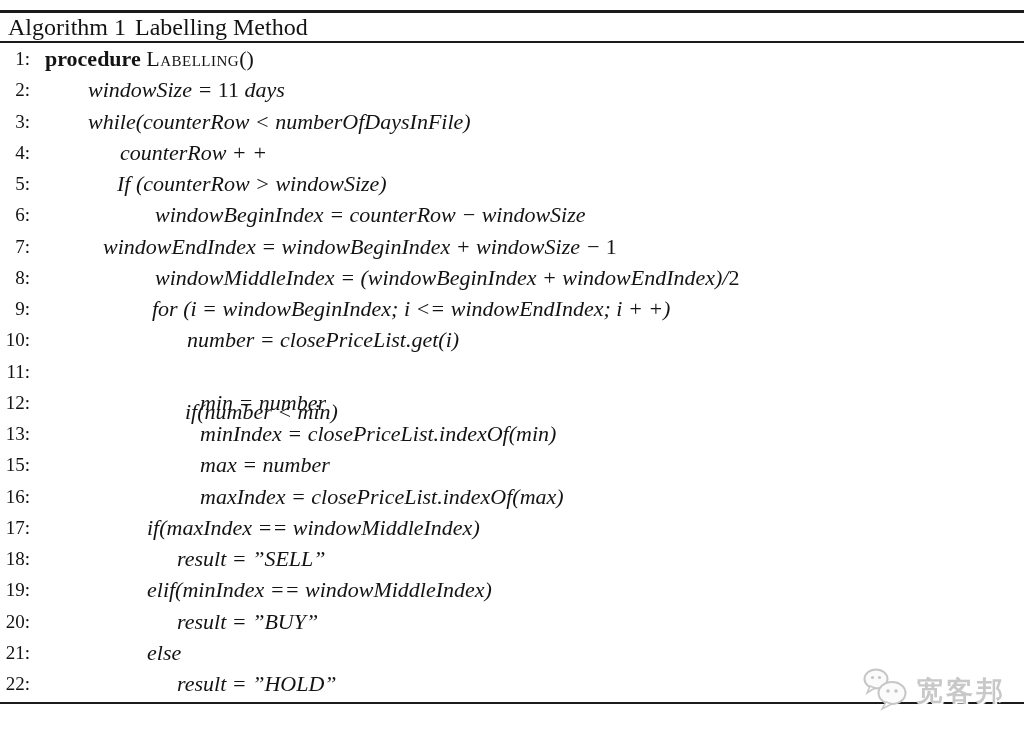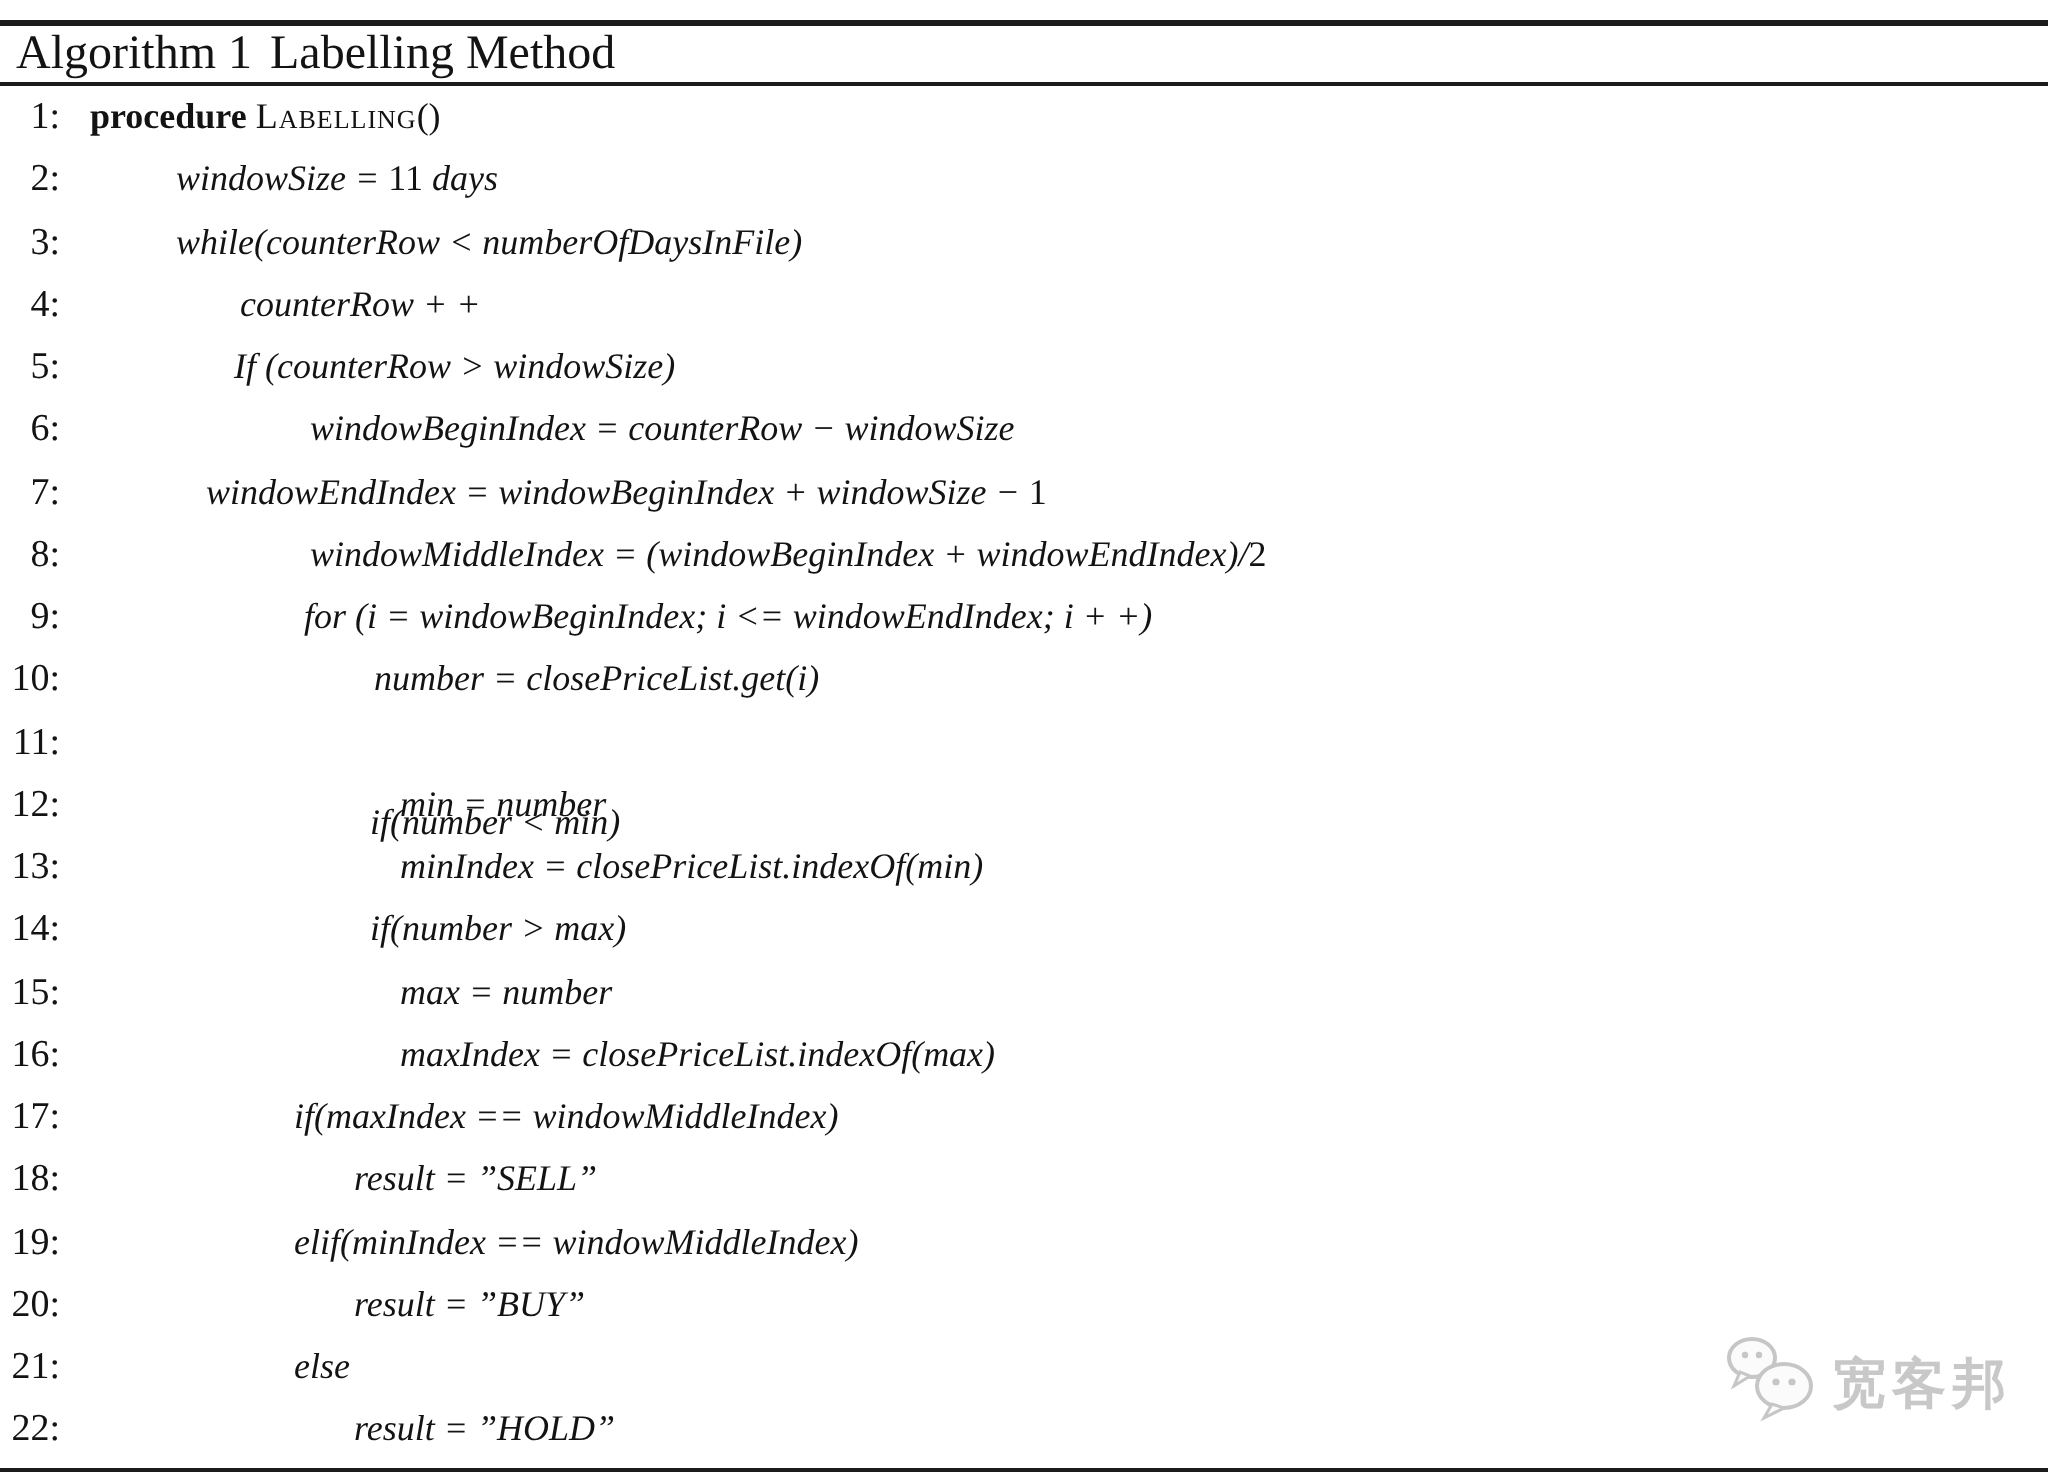--- a/index.html
+++ b/index.html
@@ -44,21 +44,21 @@
     position: absolute;
     left: 0;
     top: 0;
     width: 30px;
     text-align: right;
     font-size: 19px;
     line-height: 31.25px;
   }
   .line-content {
     display: inline-block;
-    font-size: 18px;
+    font-size: 22px;
   }
   .seg-math      { font-style: italic; }
   .seg-plain     { font-style: normal; }
   .seg-keyword   { font-style: normal; font-weight: bold; }
   .seg-smallcaps { font-style: normal; font-variant: small-caps; letter-spacing: 0.5px; }
 
   .watermark {
     position: absolute;
     left: 862px;
     top: 666px;
@@ -96,21 +96,20 @@
       <div class="code-line"><span class="line-num">4:</span><span class="line-content" style="margin-left: 120px;"><span class="seg-math">counterRow + +</span></span></div>
       <div class="code-line"><span class="line-num">5:</span><span class="line-content" style="margin-left: 117px;"><span class="seg-math">If (counterRow &gt; windowSize)</span></span></div>
       <div class="code-line"><span class="line-num">6:</span><span class="line-content" style="margin-left: 155px;"><span class="seg-math">windowBeginIndex = counterRow − windowSize</span></span></div>
       <div class="code-line"><span class="line-num">7:</span><span class="line-content" style="margin-left: 103px;"><span class="seg-math">windowEndIndex = windowBeginIndex + windowSize − </span><span class="seg-plain">1</span></span></div>
       <div class="code-line"><span class="line-num">8:</span><span class="line-content" style="margin-left: 155px;"><span class="seg-math">windowMiddleIndex = (windowBeginIndex + windowEndIndex)/</span><span class="seg-plain">2</span></span></div>
       <div class="code-line"><span class="line-num">9:</span><span class="line-content" style="margin-left: 152px; text-align: center;"><span class="seg-math">for (i = windowBeginIndex; i &lt;= windowEndIndex; i + +)</span></span></div>
       <div class="code-line"><span class="line-num">10:</span><span class="line-content" style="margin-left: 187px;"><span class="seg-math">number = closePriceList.get(i)</span></span></div>
       <div class="code-line"><span class="line-num">11:</span><span class="line-content" style="margin-left: 185px; margin-top: 40px;"><span class="seg-math">if(number &lt; min)</span></span></div>
       <div class="code-line"><span class="line-num">12:</span><span class="line-content" style="margin-left: 200px;"><span class="seg-math">min = number</span></span></div>
       <div class="code-line"><span class="line-num">13:</span><span class="line-content" style="margin-left: 200px;"><span class="seg-math">minIndex = closePriceList.indexOf(min)</span></span></div>
-      <div class="code-line"><span class="line-num">14:</span><span class="line-content" style="margin-left: 185px;"><span class="seg-math">if(number &gt; max)</span></span></div>
       <div class="code-line"><span class="line-num">15:</span><span class="line-content" style="margin-left: 200px;"><span class="seg-math">max = number</span></span></div>
       <div class="code-line"><span class="line-num">16:</span><span class="line-content" style="margin-left: 200px;"><span class="seg-math">maxIndex = closePriceList.indexOf(max)</span></span></div>
       <div class="code-line"><span class="line-num">17:</span><span class="line-content" style="margin-left: 147px;"><span class="seg-math">if(maxIndex == windowMiddleIndex)</span></span></div>
       <div class="code-line"><span class="line-num">18:</span><span class="line-content" style="margin-left: 177px;"><span class="seg-math">result = ”SELL”</span></span></div>
       <div class="code-line"><span class="line-num">19:</span><span class="line-content" style="margin-left: 147px;"><span class="seg-math">elif(minIndex == windowMiddleIndex)</span></span></div>
       <div class="code-line"><span class="line-num">20:</span><span class="line-content" style="margin-left: 177px;"><span class="seg-math">result = ”BUY”</span></span></div>
       <div class="code-line"><span class="line-num">21:</span><span class="line-content" style="margin-left: 147px;"><span class="seg-math">else</span></span></div>
       <div class="code-line"><span class="line-num">22:</span><span class="line-content" style="margin-left: 177px;"><span class="seg-math">result = ”HOLD”</span></span></div>
     </div>
 

